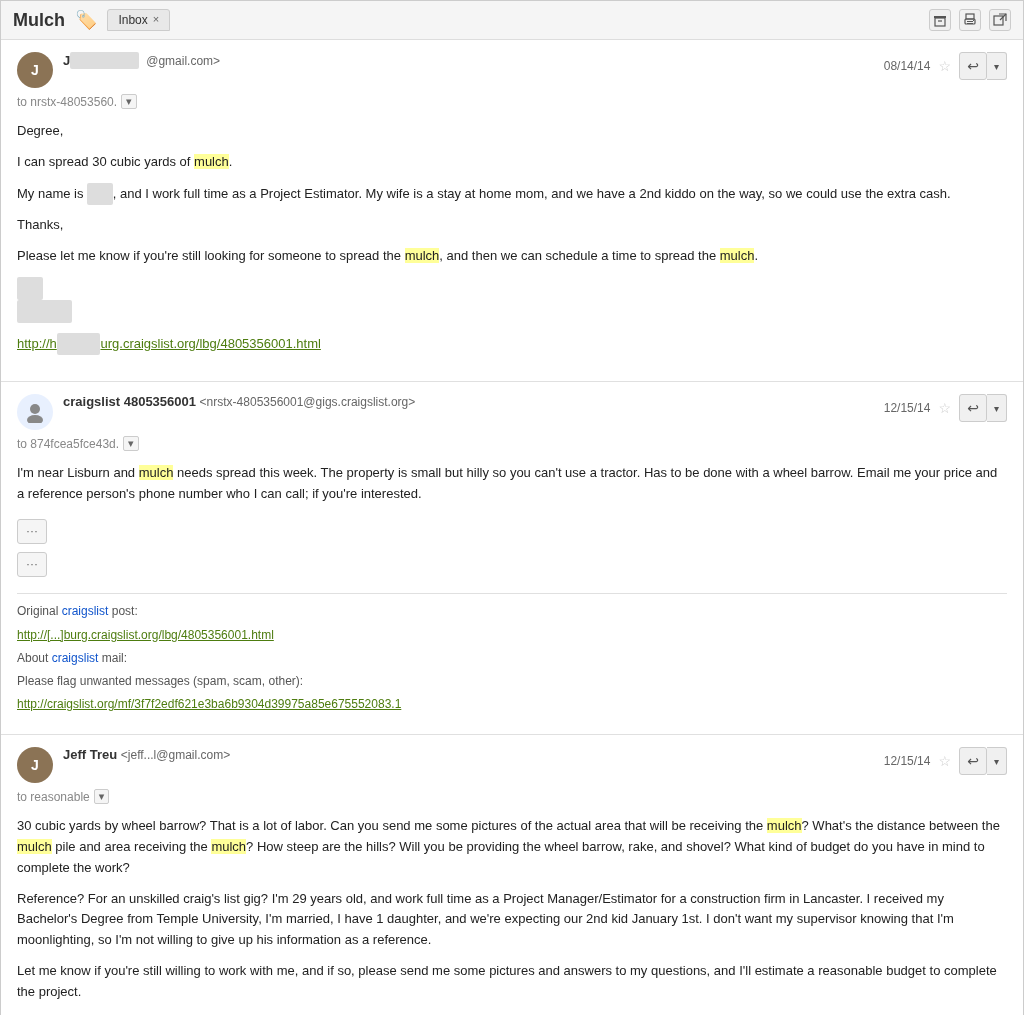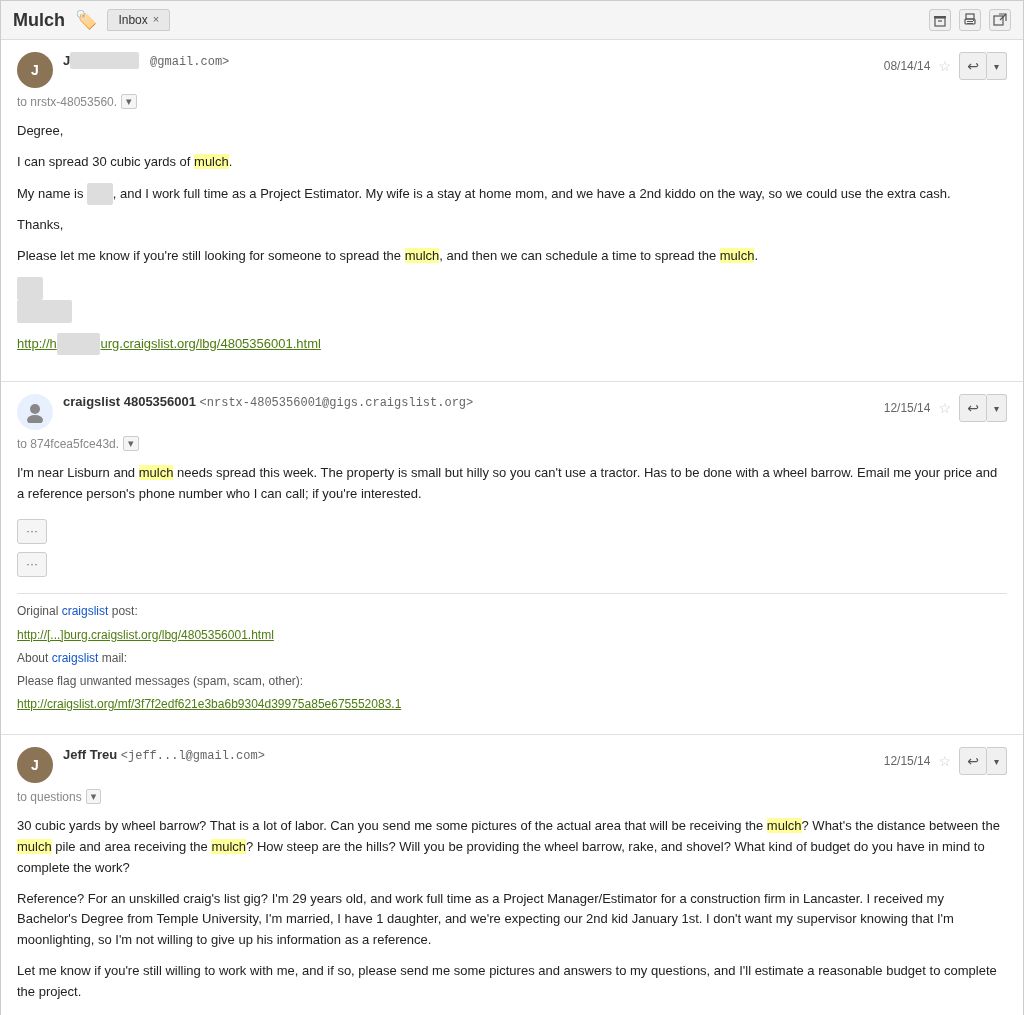--- a/index.html
+++ b/index.html
@@ -112,21 +112,20 @@
       flex: 1;
     }
     .sender-name {
       font-weight: bold;
       font-size: 13px;
       color: #333;
     }
     .sender-email {
       color: #666;
       font-size: 12px;
-      font-family: Liberation Mono, monospace;
     }
 
     .email-meta {
       display: flex;
       align-items: center;
       gap: 8px;
       margin-left: auto;
       flex-shrink: 0;
     }
     .email-date {
@@ -372,21 +371,21 @@
         <div class="email-meta">
           <span class="email-date">12/15/14</span>
           <span class="star-btn">☆</span>
           <div style="display:flex;">
             <div class="reply-btn">↩</div>
             <div class="more-btn">▾</div>
           </div>
         </div>
       </div>
       <div class="to-line">
-        <span>to questions</span>
+        <span>to reasonable</span>
         <span class="to-expand">▾</span>
       </div>
       <div class="email-body">
         <p>30 cubic yards by wheel barrow?  That is a lot of labor.  Can you send me some pictures of the actual area that will be receiving the <span class="highlight-yellow">mulch</span>?  What's the distance between the <span class="highlight-yellow">mulch</span> pile and area receiving the <span class="highlight-yellow">mulch</span>?  How steep are the hills?  Will you be providing the wheel barrow, rake, and shovel?  What kind of budget do you have in mind to complete the work?</p>
         <p>Reference?  For an unskilled craig's list gig?  I'm 29 years old, and work full time as a Project Manager/Estimator for a construction firm in Lancaster.  I received my Bachelor's Degree from Temple University, I'm married, I have 1 daughter, and we're expecting our 2nd kid January 1st.   I don't want my supervisor knowing that I'm moonlighting, so I'm not willing to give up his information as a reference.</p>
         <p>Let me know if you're still willing to work with me, and if so, please send me some pictures and answers to my questions, and I'll estimate a reasonable budget to complete the project.</p>
 
       </div>
 
     </div>

